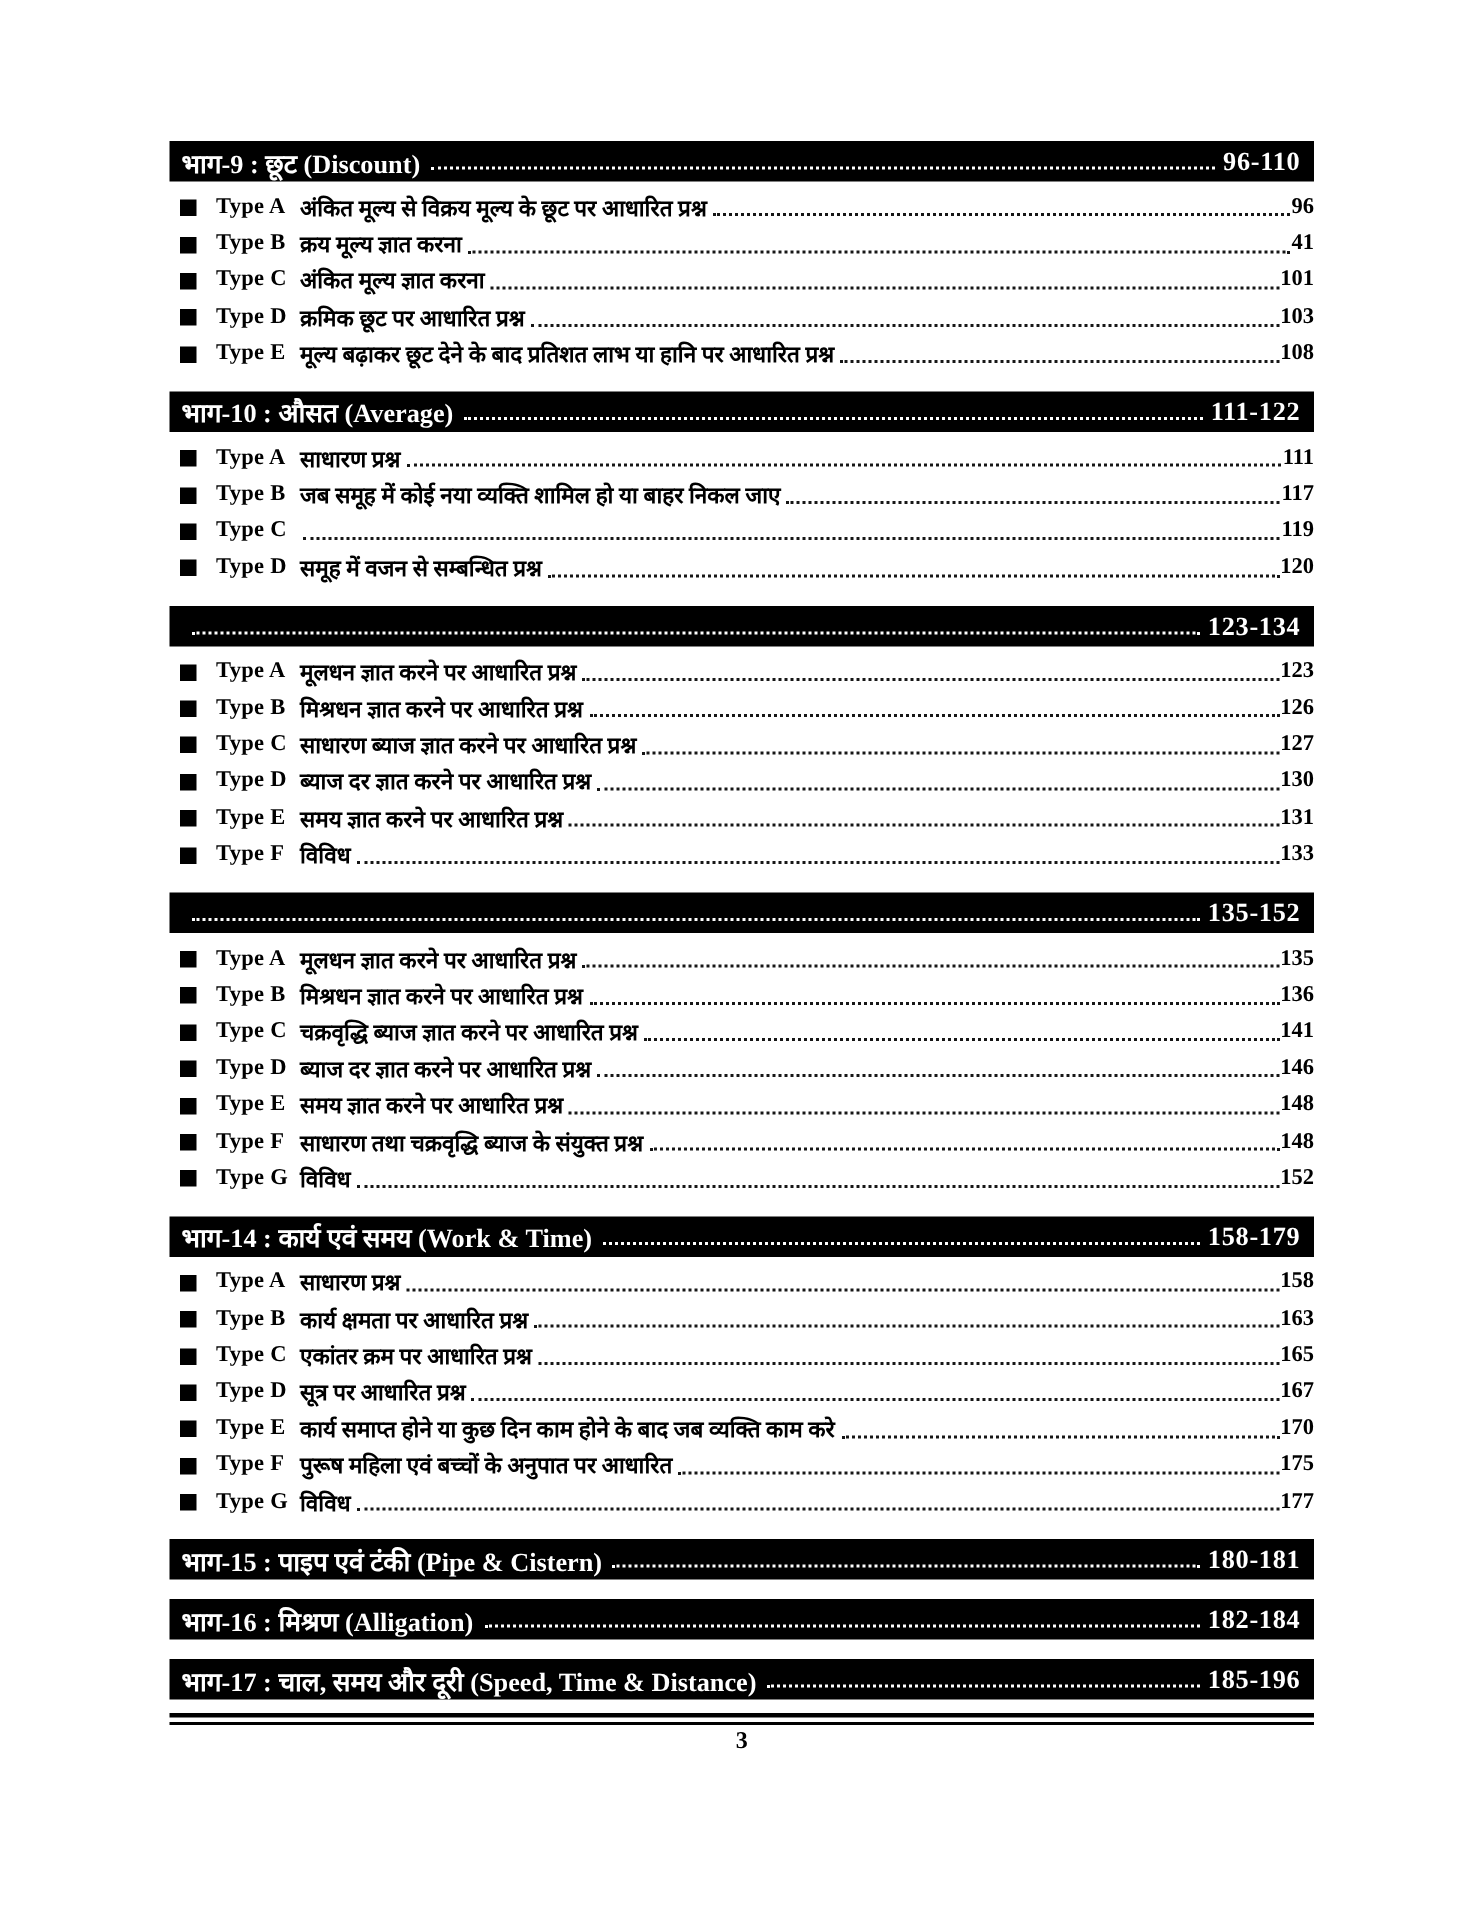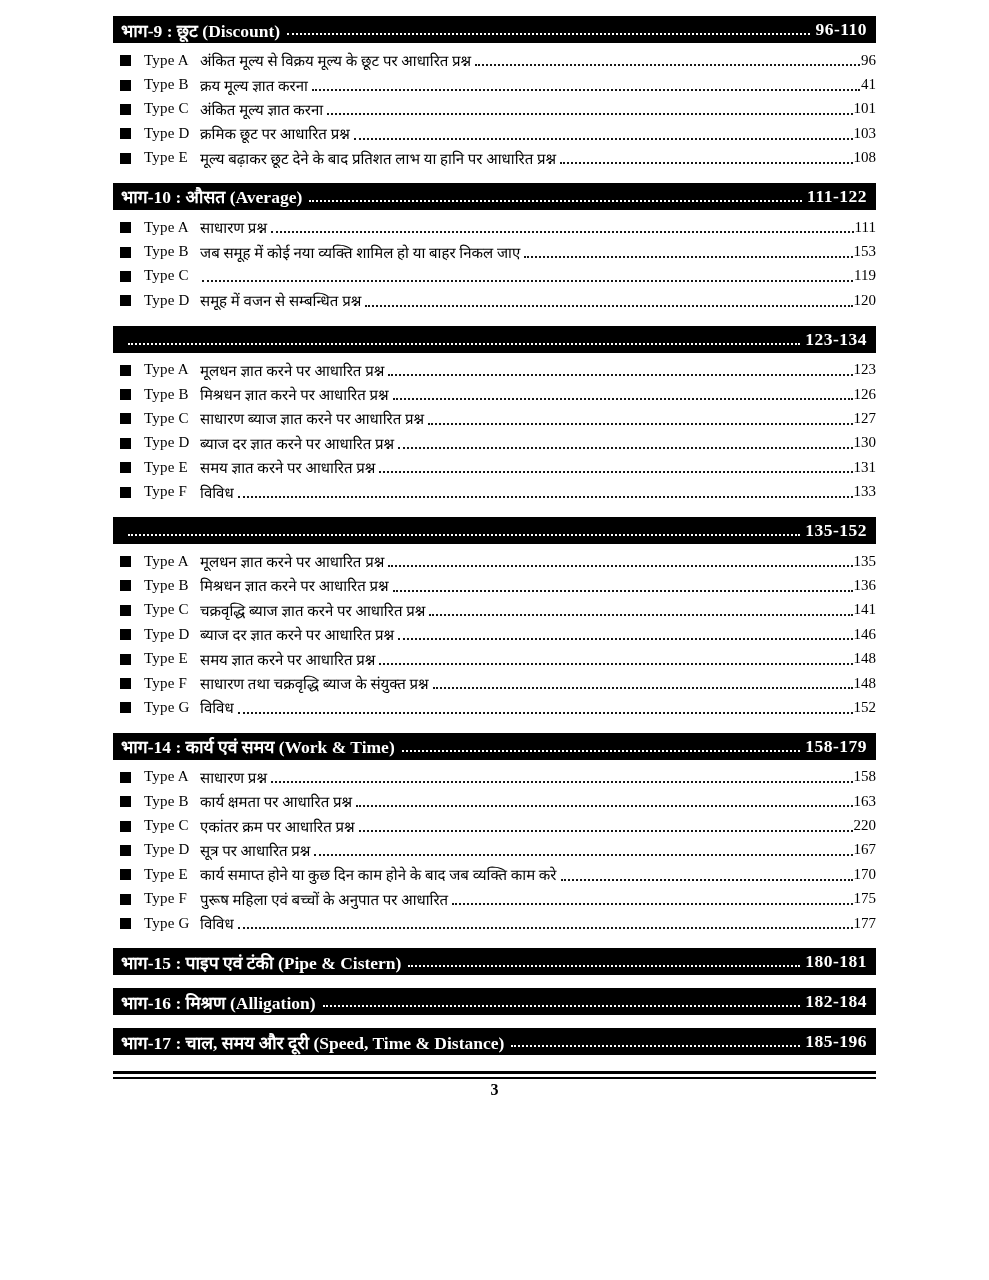--- a/index.html
+++ b/index.html
@@ -10,21 +10,22 @@
   body {
     width: 989px;
     height: 1280px;
     position: relative;
     font-family: "Liberation Serif", "DejaVu Serif", serif;
     color: #000000;
     overflow: hidden;
   }
   .page {
     width: 763px;
-    margin: 16px auto;
+    margin: 0 auto;
+    padding-top: 94px;
   }
   
   .section { margin-top: 13px; }
   .section:first-child { margin-top: 0; }
   .section-bar {
     background: #000000;
     color: #ffffff;
     height: 27px;
     display: flex;
     align-items: center;
@@ -42,21 +43,21 @@
     align-self: flex-end;
     margin: 0 5px 8px 7px;
   }
   .bar-pages { white-space: nowrap; letter-spacing: 0.5px; }
   
   .items { padding-left: 7px; }
   .item-row {
     display: flex;
     align-items: center;
     height: 24.4px;
-    font-weight: normal;
+    font-weight: bold;
     font-size: 15px;
   }
   .bullet {
     width: 11px;
     height: 11px;
     background: #000000;
     flex: 0 0 11px;
     margin-right: 13px;
     margin-top: 1px;
   }
@@ -150,21 +151,21 @@
             <span class="type-label">Type A</span>
             <span class="item-text">साधारण प्रश्न</span>
             <span class="item-leader"></span>
             <span class="item-page">111</span>
           </div>
           <div class="item-row">
             <span class="bullet"></span>
             <span class="type-label">Type B</span>
             <span class="item-text">जब समूह में कोई नया व्यक्ति शामिल हो या बाहर निकल जाए</span>
             <span class="item-leader"></span>
-            <span class="item-page">153</span>
+            <span class="item-page">117</span>
           </div>
           <div class="item-row">
             <span class="bullet"></span>
             <span class="type-label">Type C</span>
             <span class="item-leader"></span>
             <span class="item-page">119</span>
           </div>
           <div class="item-row">
             <span class="bullet"></span>
             <span class="type-label">Type D</span>
@@ -300,21 +301,21 @@
             <span class="type-label">Type B</span>
             <span class="item-text">कार्य क्षमता पर आधारित प्रश्न</span>
             <span class="item-leader"></span>
             <span class="item-page">163</span>
           </div>
           <div class="item-row">
             <span class="bullet"></span>
             <span class="type-label">Type C</span>
             <span class="item-text">एकांतर क्रम पर आधारित प्रश्न</span>
             <span class="item-leader"></span>
-            <span class="item-page">220</span>
+            <span class="item-page">165</span>
           </div>
           <div class="item-row">
             <span class="bullet"></span>
             <span class="type-label">Type D</span>
             <span class="item-text">सूत्र पर आधारित प्रश्न</span>
             <span class="item-leader"></span>
             <span class="item-page">167</span>
           </div>
           <div class="item-row">
             <span class="bullet"></span>

